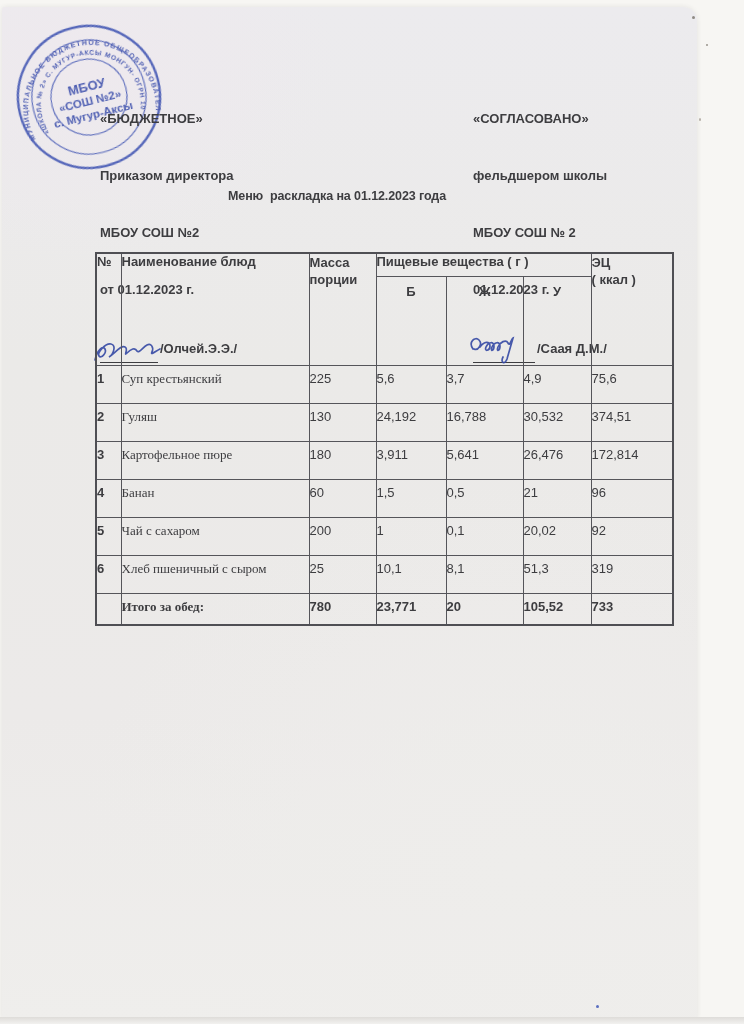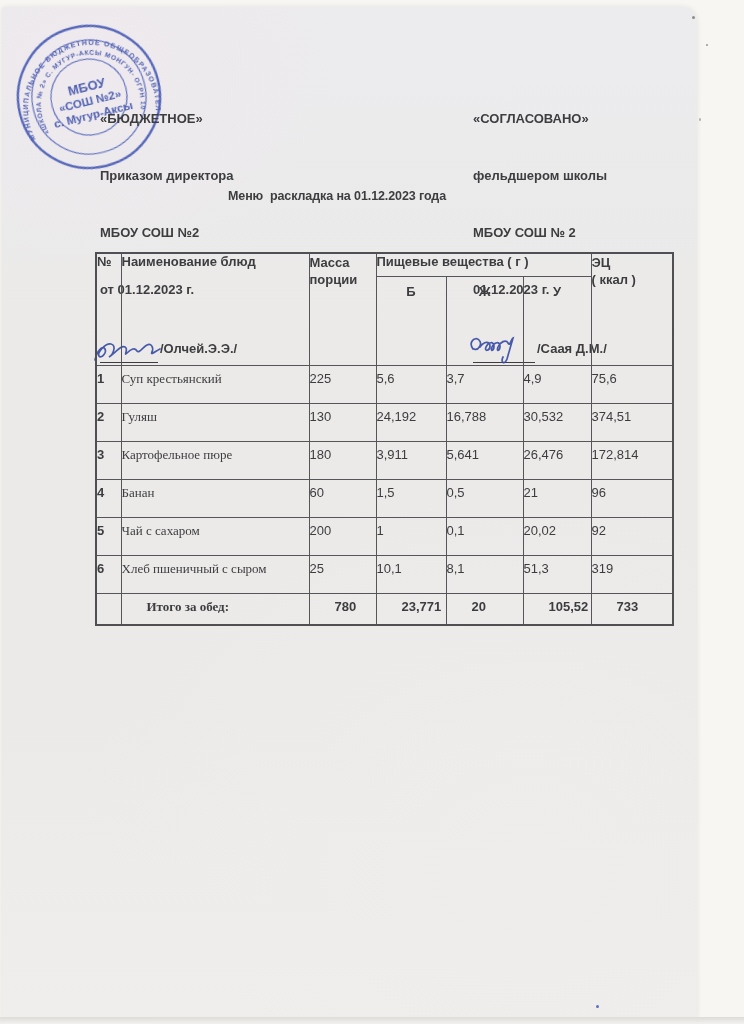--- a/index.html
+++ b/index.html
@@ -62,21 +62,21 @@
   .h-dish{padding:3px 0 0 8px;}
   .h-mass{padding:3px 0 0 7px;white-space:pre-line;line-height:17px;}
   .h-nutr{padding:2px 0 0 9px;height:22px;}
   .h-energy{vertical-align:middle;padding-left:9px;white-space:pre-line;line-height:17px;margin-left:35px;}
   tr.subhead th{height:81px;padding-top:7px;text-align:center;}
   .menu tbody td{height:32px;padding-top:5px;}
   .c-num{padding-left:5px;font-weight:700;}
   .c-dish{padding-left:8px;font-weight:400;font-family:Liberation Serif, serif;}
   .c-val{text-align:left;font-weight:400;}
   tr.total td{font-weight:700;height:25px;}
-  tr.total .c-dish,tr.total .c-val{font-weight:700;padding-left:25px;}
+  tr.total .c-dish,tr.total .c-val{font-weight:700;}
 </style>
 </head>
 <body>
 
 <div class="paper"></div>
 
 <div class="speck" style="left:692px;top:16px;width:3px;height:3px;background:#8f8a84;"></div>
 <div class="speck" style="left:706px;top:44px;width:2px;height:2px;background:#9a948c;"></div>
 <div class="speck" style="left:699px;top:118px;width:2px;height:3px;background:#b4aea6;"></div>
 <div class="speck" style="left:596px;top:1005px;width:3px;height:3px;background:#5b6fc0;"></div>

